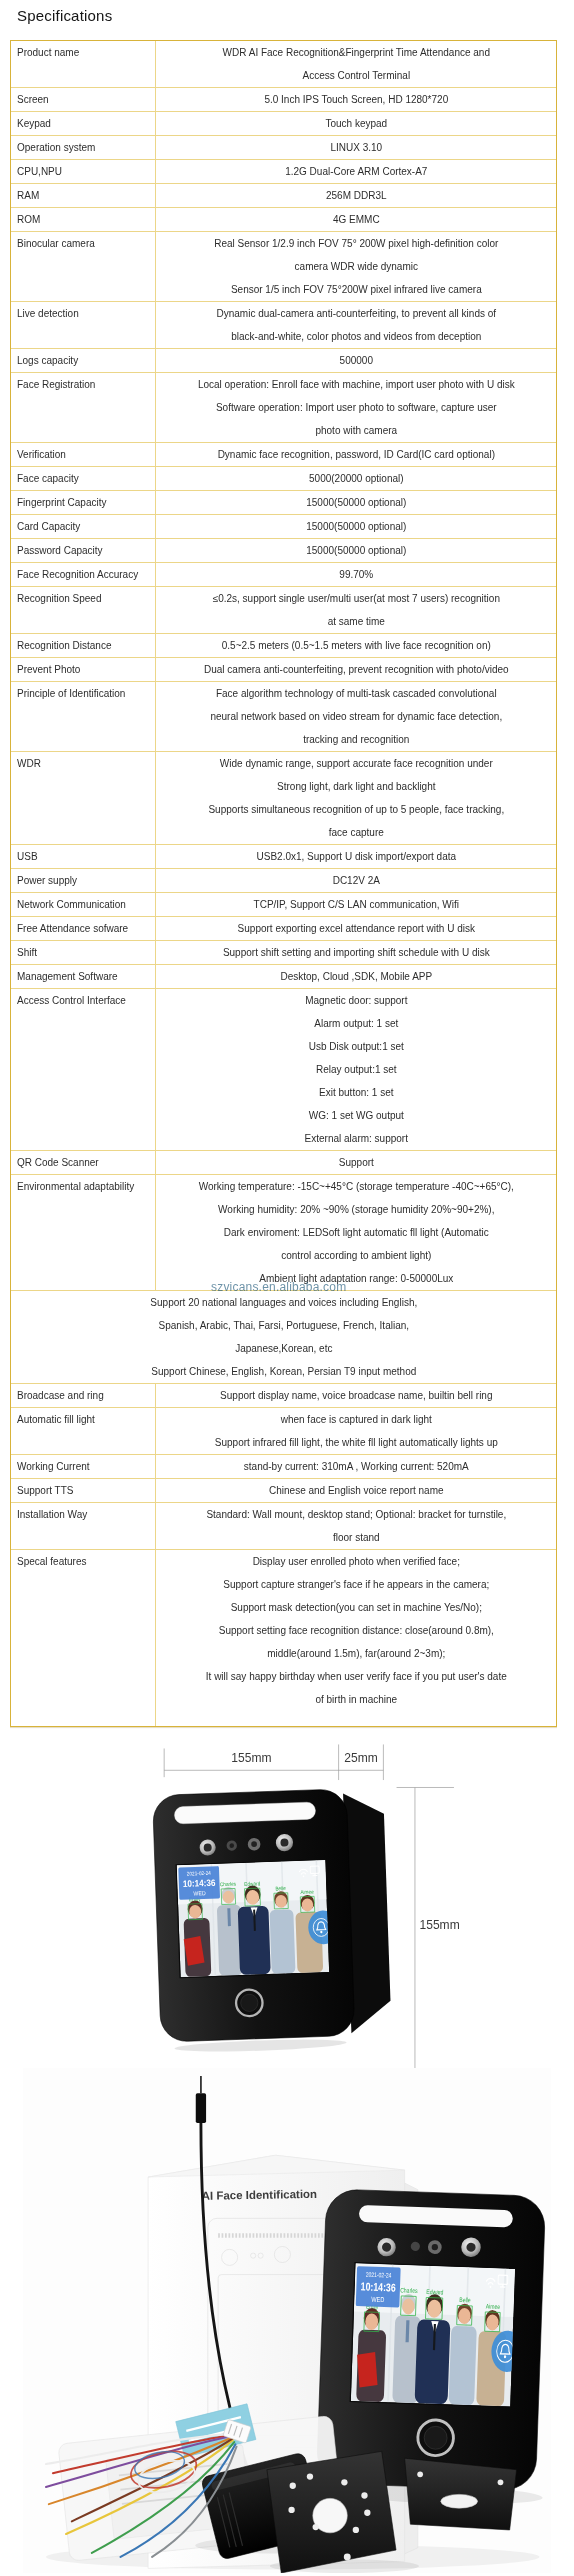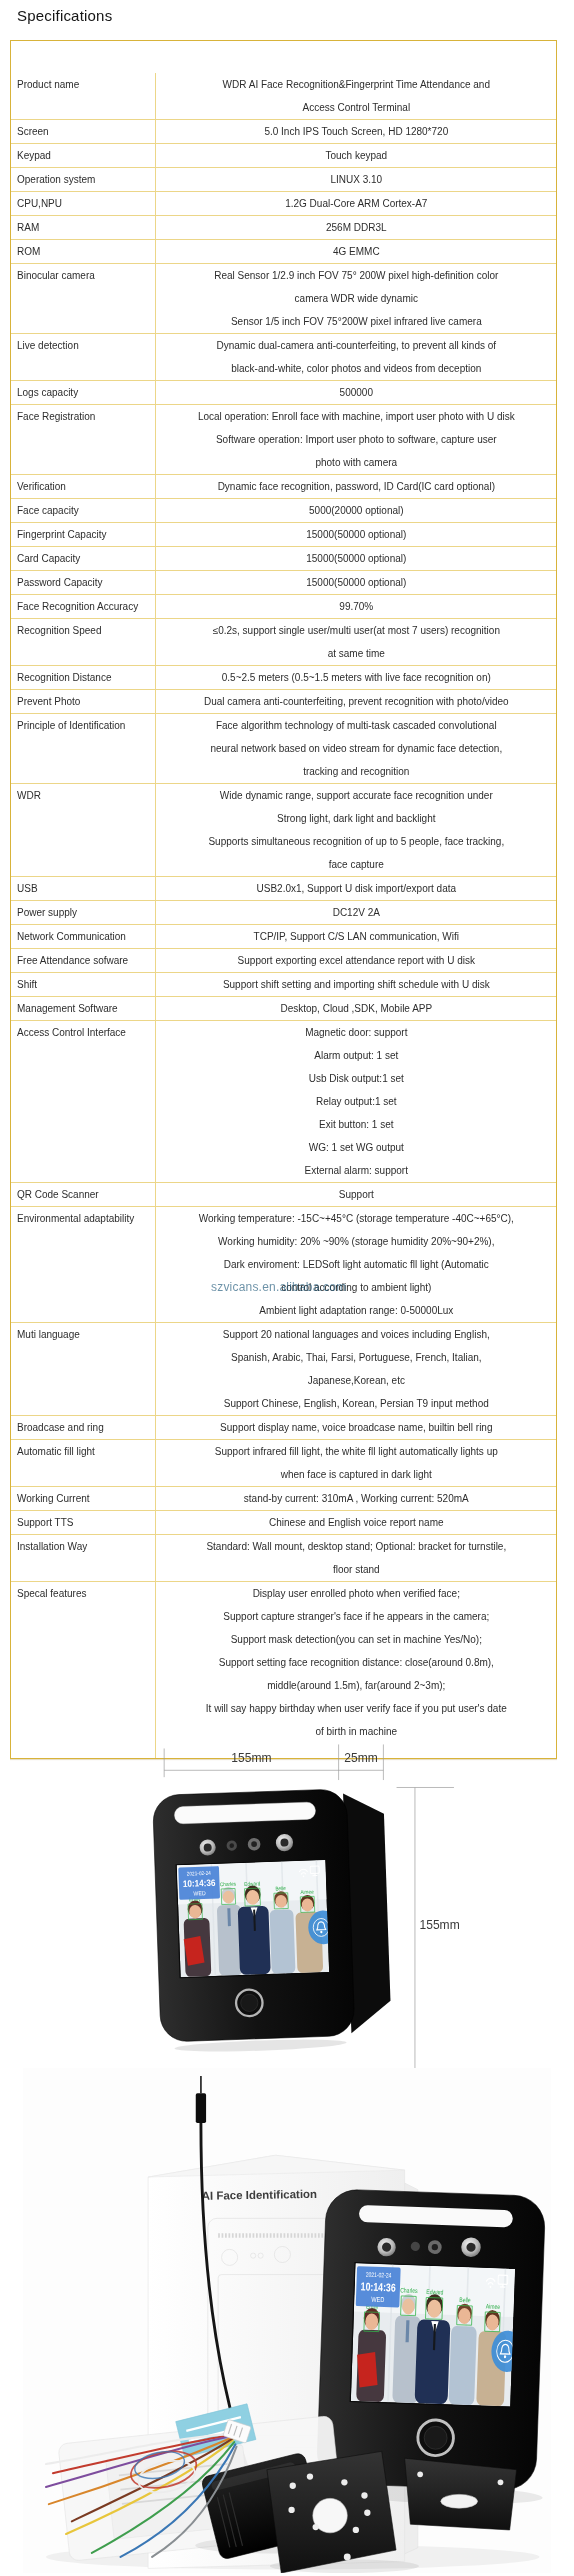--- a/index.html
+++ b/index.html
@@ -3,21 +3,21 @@
 <meta charset="utf-8">
 <style>
   html,body{margin:0;padding:0;background:#ffffff;}
   body{font-family:"Liberation Sans",sans-serif;color:#2d2d2d;}
   #page{position:relative;width:574px;height:2576px;background:#fff;overflow:hidden;border-radius:26px;}
   .title{position:absolute;left:17px;top:6.9px;font-size:15px;color:#151515;letter-spacing:0.2px;}
   
   .spec-table{position:absolute;left:10.3px;top:40px;width:545px;border:1.7px solid #d8b33a;background:#fff;
               box-shadow:0 1.1px 0 rgba(185,160,90,.35);}
   .spec-row{display:flex;align-items:stretch;border-top:0.6px solid #ecd688;}
-  .spec-row:first-child{border-top:none;margin-top:32px;}
+  .spec-row:first-child{border-top:none;}
   .spec-label{flex:0 0 145px;width:145px;border-right:0.6px solid #ecd688;box-sizing:border-box;
               padding:0 2.3px 0 5.7px;font-size:10px;line-height:23px;color:#2d2d2d;}
   .spec-value{flex:1;text-align:center;font-size:10px;line-height:23px;color:#2d2d2d;}
   .spec-row:last-child .spec-label,.spec-row:last-child .spec-value{padding-bottom:15px;}
   .watermark{position:absolute;left:211px;top:1280px;font-size:12px;color:#0c4a6e;opacity:.6;letter-spacing:0.2px;}
   
   .fig-dim{position:absolute;left:144px;top:1737px;width:333px;height:373px;}
   .fig-pkg{position:absolute;left:23px;top:2068px;width:528px;height:505px;}
   svg text{font-family:"Liberation Sans",sans-serif;}
   .dimtxt{font-size:21px;fill:#3a3a3a;}
@@ -232,39 +232,38 @@
         <div class="spec-label">Environmental adaptability</div>
         <div class="spec-value">
           <div>Working temperature: -15C~+45°C (storage temperature -40C~+65°C),</div>
           <div>Working humidity: 20% ~90% (storage humidity 20%~90+2%),</div>
           <div>Dark enviroment: LEDSoft light automatic fll light (Automatic</div>
           <div>control according to ambient light)</div>
           <div>Ambient light adaptation range: 0-50000Lux</div>
         </div>
       </div>
       <div class="spec-row">
-        <div class="spec-label">Muti language</div>
         <div class="spec-value">
           <div>Support 20 national languages and voices including English,</div>
           <div>Spanish, Arabic, Thai, Farsi, Portuguese, French, Italian,</div>
           <div>Japanese,Korean, etc</div>
           <div>Support Chinese, English, Korean, Persian T9 input method</div>
         </div>
       </div>
       <div class="spec-row">
         <div class="spec-label">Broadcase and ring</div>
         <div class="spec-value">
           <div>Support display name, voice broadcase name, builtin bell ring</div>
         </div>
       </div>
       <div class="spec-row">
         <div class="spec-label">Automatic fill light</div>
         <div class="spec-value">
+          <div>when face is captured in dark light</div>
           <div>Support infrared fill light, the white fll light automatically lights up</div>
-          <div>when face is captured in dark light</div>
         </div>
       </div>
       <div class="spec-row">
         <div class="spec-label">Working Current</div>
         <div class="spec-value">
           <div>stand-by current: 310mA , Working current: 520mA</div>
         </div>
       </div>
       <div class="spec-row">
         <div class="spec-label">Support TTS</div>

